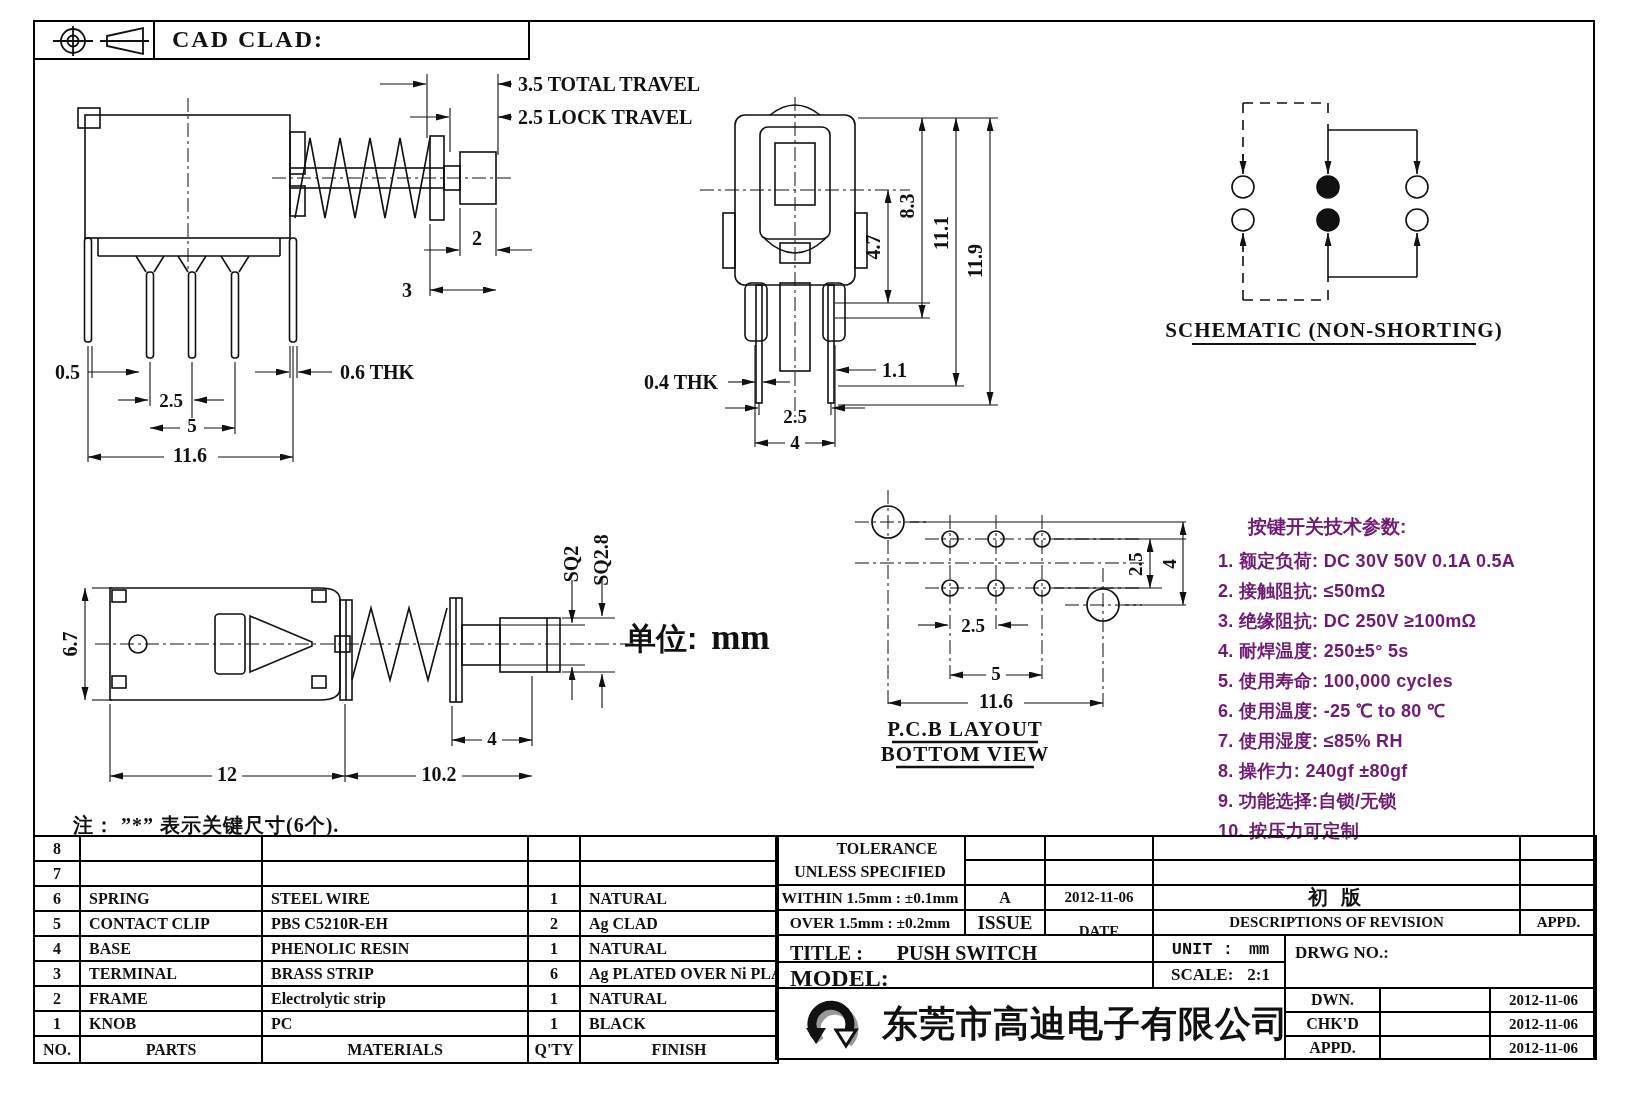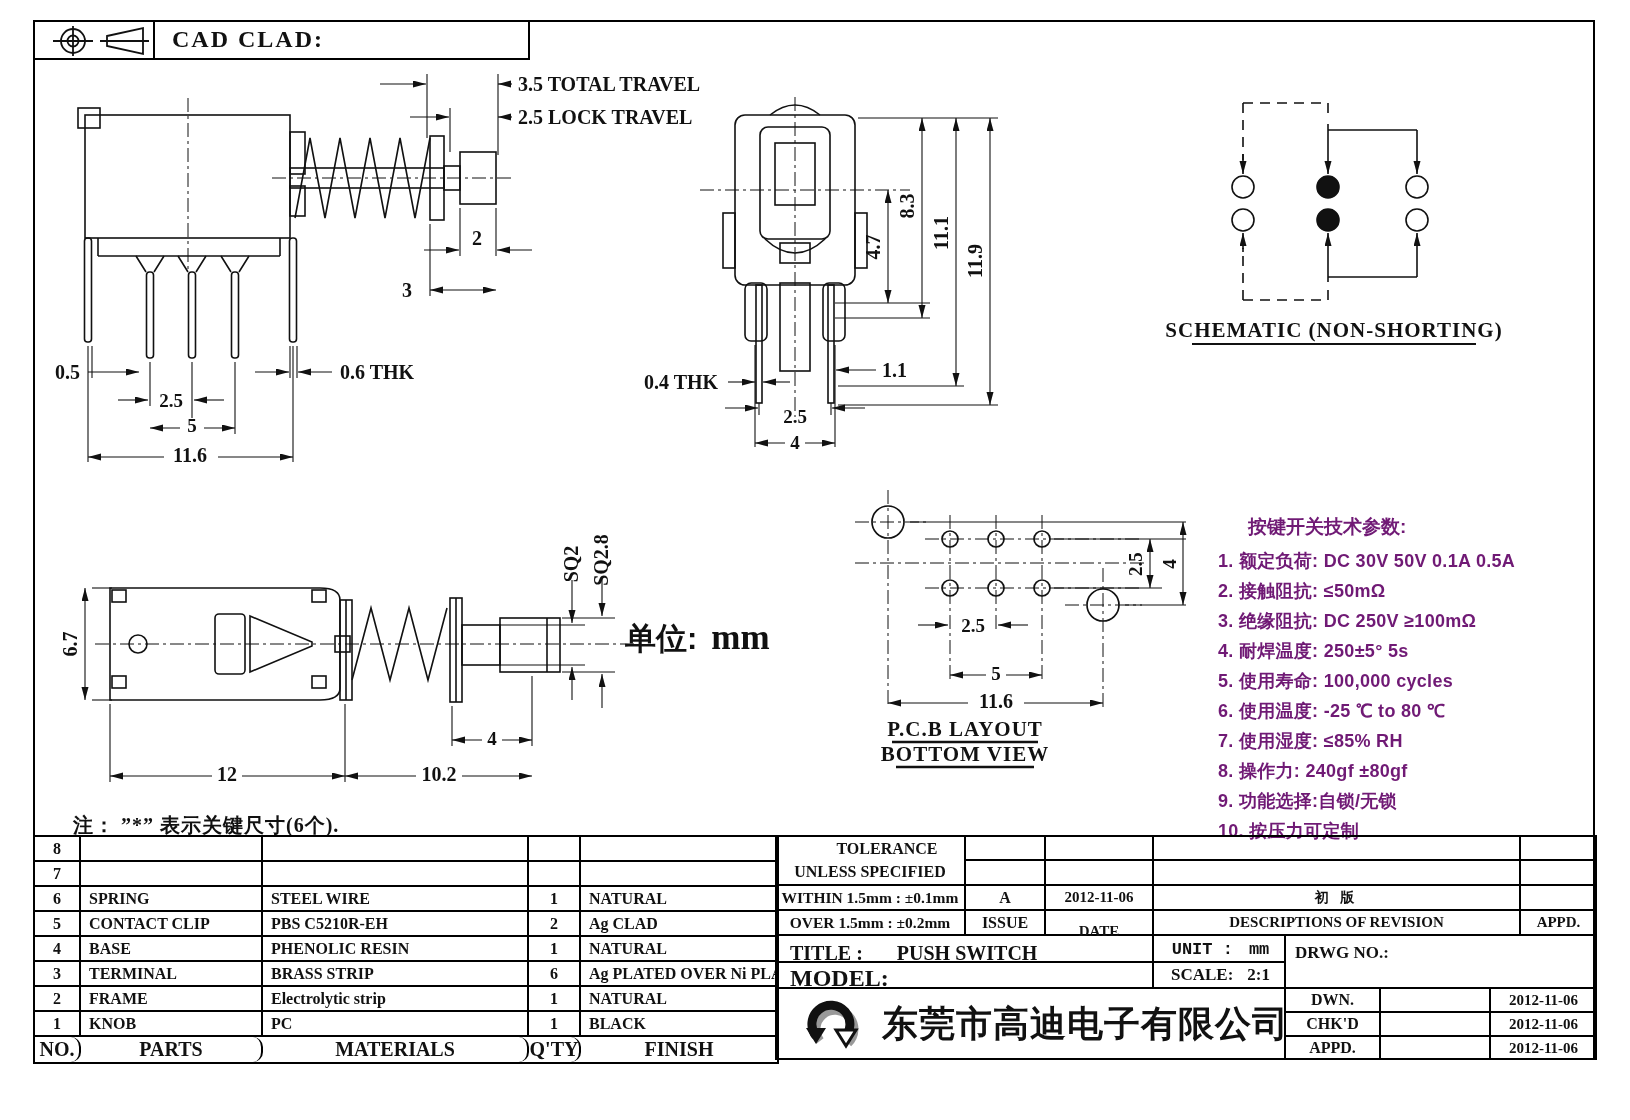--- a/index.html
+++ b/index.html
@@ -23,21 +23,21 @@
   #unit{left:625px;top:618px;display:flex;align-items:baseline;font-weight:bold;}
   #unit .u1{font-size:31px;font-family:"Liberation Sans",sans-serif;}
   #unit .u2{font-size:35px;font-family:"Liberation Serif",serif;margin-left:14px;}
   #note{left:73px;top:812px;font-size:20px;font-weight:bold;letter-spacing:1px;}
   
   #ltable{left:33px;top:835px;display:grid;grid-template-columns:46px 182px 266px 52px 196px;grid-auto-rows:25px;border:2px solid #000;background:#fff;}
   #ltable .c{border-right:2px solid #000;border-bottom:2px solid #000;box-sizing:border-box;display:flex;align-items:center;font-weight:bold;font-size:16px;padding-left:8px;white-space:nowrap;overflow:hidden;}
   #ltable .c.ctr{justify-content:center;padding-left:0;}
   #ltable .c.lastcol{border-right:none;}
   #ltable .c.lastrow{border-bottom:none;}
-  #ltable .c.hdr{font-size:20px;border-radius:10px;}
+  #ltable .c.hdr{font-size:16px;}
   
   .tb{position:absolute;display:flex;align-items:center;justify-content:center;font-weight:bold;white-space:nowrap;}
   .tb.left{justify-content:flex-start;}
 </style>
 </head>
 <body>
 
 <svg width="0" height="0">
   <defs>
     <marker id="arrE" markerUnits="userSpaceOnUse" markerWidth="14" markerHeight="8" refX="13" refY="3.5" orient="auto">
@@ -415,23 +415,23 @@
     <line x1="510" y1="201" x2="822" y2="201"></line>
   </g>
 </svg>
 
 <div class="tb" style="left:775px;top:838px;width:224px;height:22px;font-size:16px;">TOLERANCE</div>
 <div class="tb" style="left:775px;top:861px;width:190px;height:22px;font-size:16px;">UNLESS  SPECIFIED</div>
 <div class="tb" style="left:775px;top:885px;width:190px;height:25px;font-size:15.5px;">WITHIN 1.5mm : ±0.1mm</div>
 <div class="tb" style="left:775px;top:910px;width:190px;height:25px;font-size:15.5px;">OVER 1.5mm : ±0.2mm</div>
 <div class="tb" style="left:965px;top:885px;width:80px;height:25px;font-size:16px;">A</div>
 <div class="tb" style="left:1045px;top:885px;width:108px;height:25px;font-size:15px;">2012-11-06</div>
-<div class="tb" style="left:965px;top:910px;width:80px;height:25px;font-size:16px;">ISSUE</div>
+<div class="tb" style="left:965px;top:910px;width:80px;height:25px;font-size:19px;">ISSUE</div>
 <div class="tb" style="left:1045px;top:910px;width:108px;height:42px;font-size:15px;">DATE</div>
-<div class="tb" style="left:1153px;top:885px;width:367px;height:25px;font-size:14px;letter-spacing:4px;">初 版</div>
+<div class="tb" style="left:1153px;top:885px;width:367px;height:25px;font-size:20px;letter-spacing:4px;">初 版</div>
 <div class="tb" style="left:1153px;top:910px;width:367px;height:25px;font-size:15px;">DESCRIPTIONS OF REVISION</div>
 <div class="tb" style="left:1520px;top:910px;width:77px;height:25px;font-size:15px;">APPD.</div>
 
 <div class="tb left" style="left:790px;top:940px;height:26px;font-size:20px;">
   <span>TITLE :</span>
   <span style="margin-left:34px;">PUSH SWITCH</span>
 </div>
 <div class="tb" style="left:1153px;top:937px;width:135px;height:25px;font-size:17px;font-family:Liberation Mono, monospace;">
   <span>UNIT :</span>
   <span style="margin-left:16px;">mm</span>

